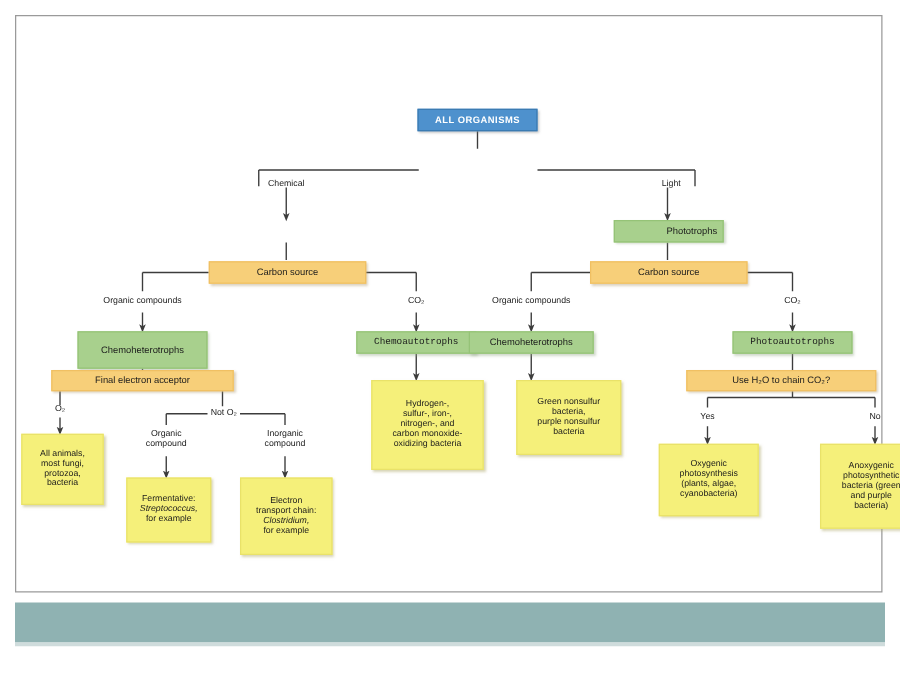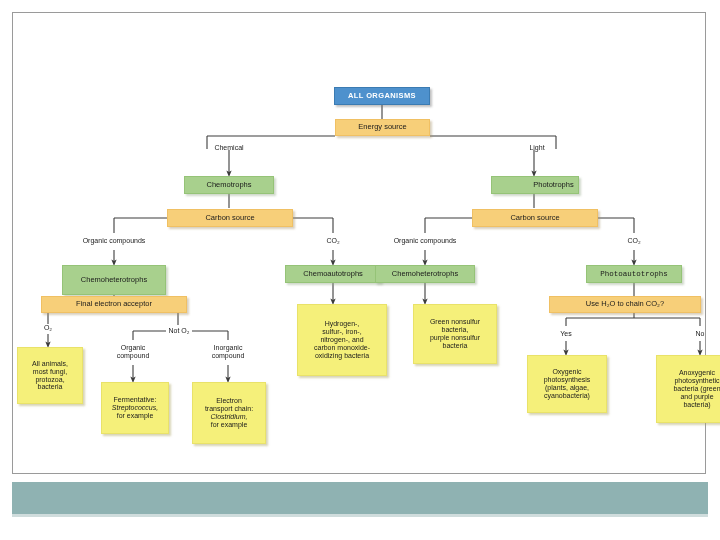--- a/index.html
+++ b/index.html
@@ -183,34 +183,28 @@
       <line x1="700" y1="318" x2="700" y2="326"></line>
       <line x1="566" y1="341" x2="566" y2="353" marker-end="url(#arw)"></line>
       <line x1="700" y1="341" x2="700" y2="353" marker-end="url(#arw)"></line>
     </g>
   </svg>
 
   <div class="node box-blue" style="left:334px; top:87px; width:96px; height:18px;">
     <span>ALL ORGANISMS</span>
   </div>
 
-  <div class="node box-orange" style="left:335px; top:119px; width:95px; height:17px;">
-    <span>Energy source</span>
-  </div>
 
   <div class="edge-label" style="left:196px; top:142px; width:66px; height:11px;">
     <span>Chemical</span>
   </div>
   <div class="edge-label" style="left:515px; top:142px; width:44px; height:11px;">
     <span>Light</span>
   </div>
 
-  <div class="node box-green" style="left:184px; top:176px; width:90px; height:18px;">
-    <span>Chemotrophs</span>
-  </div>
   <div class="node box-green" style="left:491px; top:176px; width:88px; height:18px;padding-left:37px;">
     <span>Phototrophs</span>
   </div>
 
   <div class="node box-orange" style="left:167px; top:209px; width:126px; height:18px;">
     <span>Carbon source</span>
   </div>
   <div class="node box-orange" style="left:472px; top:209px; width:126px; height:18px;">
     <span>Carbon source</span>
   </div>
@@ -224,21 +218,21 @@
   <div class="edge-label" style="left:377px; top:235px; width:96px; height:11px;">
     <span>Organic compounds</span>
   </div>
   <div class="edge-label" style="left:614px; top:235px; width:40px; height:11px;">
     <span>CO₂</span>
   </div>
 
   <div class="node box-green" style="left:62px; top:265px; width:104px; height:30px;">
     <span>Chemoheterotrophs</span>
   </div>
-  <div class="node box-green" style="left:285px; top:265px; width:96px; height:18px;">
+  <div class="node box-green" style="left:285px; top:265px; width:96px; height:18px;font-family:Liberation Mono, monospace;">
     <span>Chemoautotrophs</span>
   </div>
   <div class="node box-green" style="left:375px; top:265px; width:100px; height:18px;">
     <span>Chemoheterotrophs</span>
   </div>
   <div class="node box-green" style="left:586px; top:265px; width:96px; height:18px;font-family:Liberation Mono, monospace;">
     <span>Photoautotrophs</span>
   </div>
 
   <div class="node box-orange" style="left:41px; top:296px; width:146px; height:17px;">

